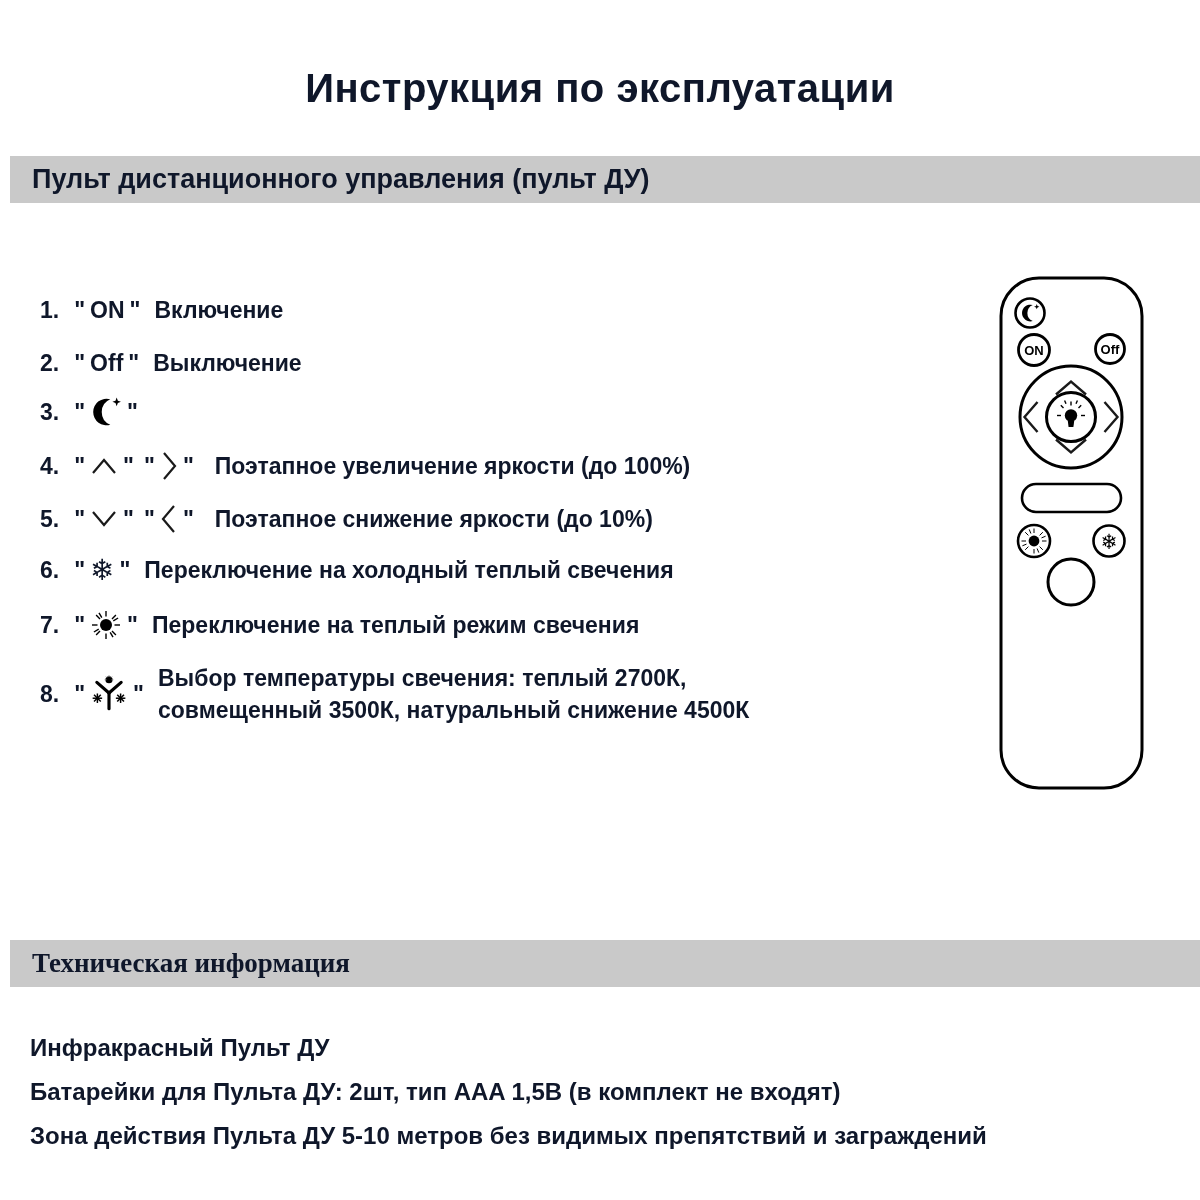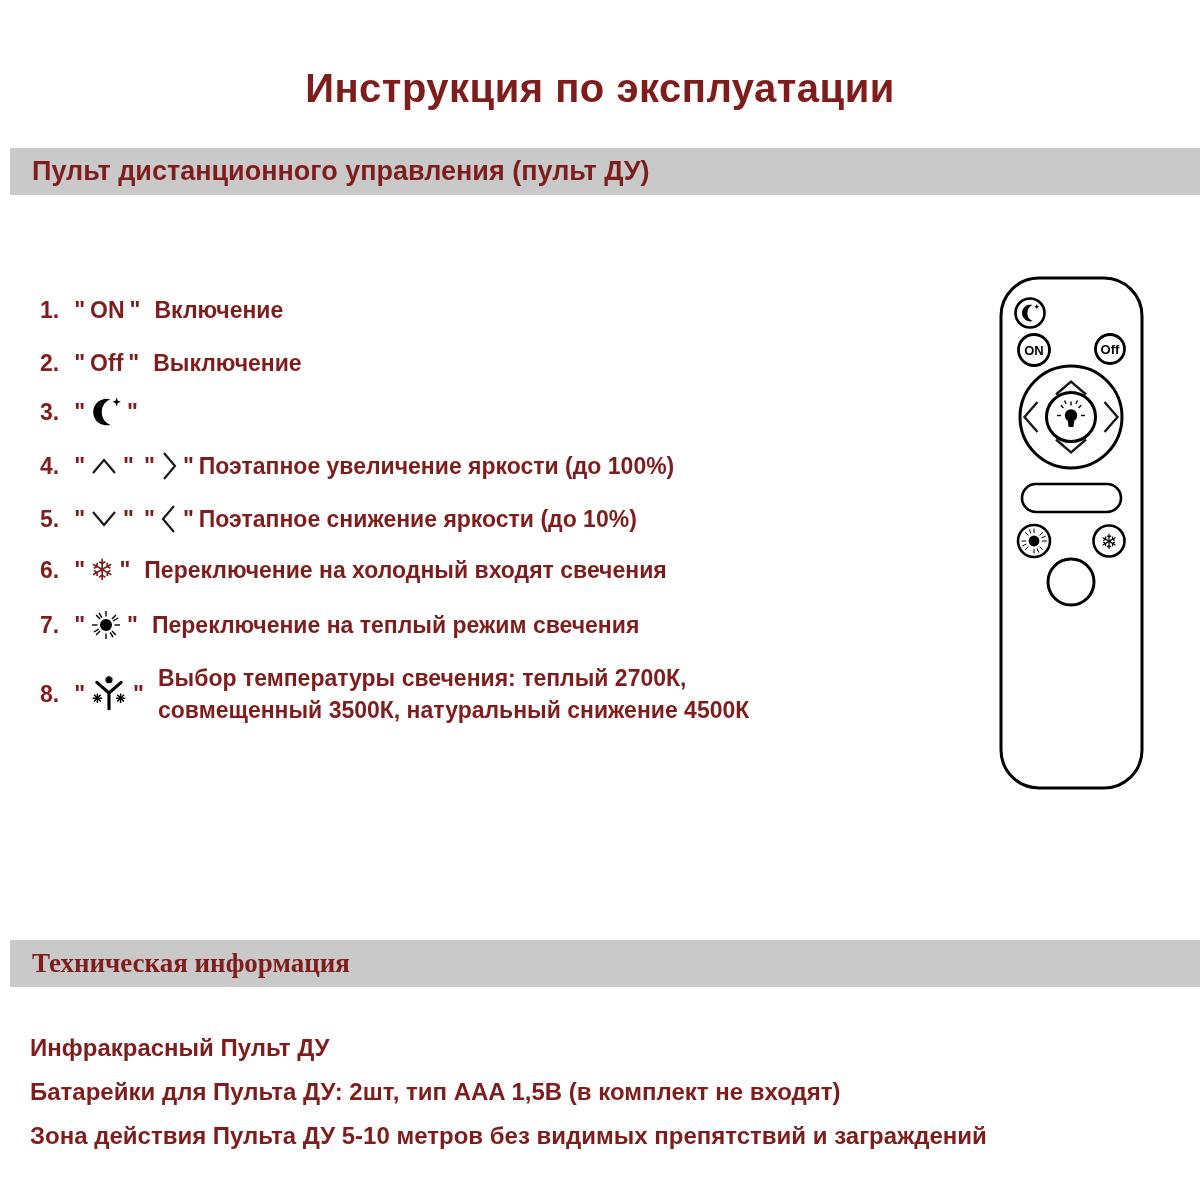--- a/index.html
+++ b/index.html
@@ -1,45 +1,45 @@
 <!DOCTYPE html>
 <html><head>
 <meta charset="utf-8">
 <style>
   * { margin:0; padding:0; box-sizing:border-box; }
   html,body { background:#ffffff; }
   .page {
     position:relative; width:1200px; height:1200px;
     background:#ffffff; overflow:hidden;
     font-family:"Liberation Sans", sans-serif;
-    color:#7f1d1d;
+    color:#0f172a;
   }
   .doc-title {
     position:absolute; top:66px; left:0; width:100%;
     text-align:center; font-size:40px; font-weight:bold;
     letter-spacing:0.5px;
   }
   .section-bar {
     position:absolute; left:10px; right:0; height:47px;
     background:#c9c9c9; display:flex; align-items:center;
     padding-left:22px;
   }
   .section-bar .bar-text { font-size:27px; font-weight:bold; }
-  .bar-remote { top:148px; }
+  .bar-remote { top:156px; }
   .bar-tech   { top:940px;font-family:Liberation Serif, serif; }
 
   .item {
     position:absolute; left:40px;
     display:flex; align-items:center;
     font-size:23px; font-weight:bold; white-space:nowrap;
   }
   .item .num { margin-right:10px; }
   .item .q   { margin:0 5px; }
   .item .lbl { margin-left:9px; }
-  .item .lbl-gap { margin-left:0; }
+  .item .lbl-gap { margin-left:16px; }
   .icon { display:inline-flex; align-items:center; justify-content:center; }
   .snow-glyph { font-family:"DejaVu Sans", sans-serif; font-size:29px; font-weight:normal; line-height:1; }
 
   .item8-text { display:flex; flex-direction:column; line-height:32px; margin-left:9px; }
 
   .remote-wrap { position:absolute; left:999px; top:276px; }
 
   .tech-lines {
     position:absolute; left:30px; top:1026px;
     font-size:24px; font-weight:bold; line-height:44px;
@@ -121,21 +121,21 @@
     </span>
     <span class="q">"</span>
     <span class="lbl lbl-gap">Поэтапное снижение яркости (до 10%)</span>
   </div>
 
   <div class="item" style="top:556px;">
     <span class="num">6.</span>
     <span class="q">"</span>
     <span class="icon snow-glyph">❄</span>
     <span class="q">"</span>
-    <span class="lbl">Переключение на холодный входят свечения</span>
+    <span class="lbl">Переключение на холодный теплый свечения</span>
   </div>
 
   <div class="item" style="top:609px;">
     <span class="num">7.</span>
     <span class="q">"</span>
     <span class="icon">
       <svg width="32" height="32" viewBox="0 0 32 32">
         <circle cx="16" cy="16" r="6" fill="#000"></circle>
         <g stroke="#000" stroke-width="1.4">
           <line x1="16" y1="2" x2="16" y2="7.5"></line>

